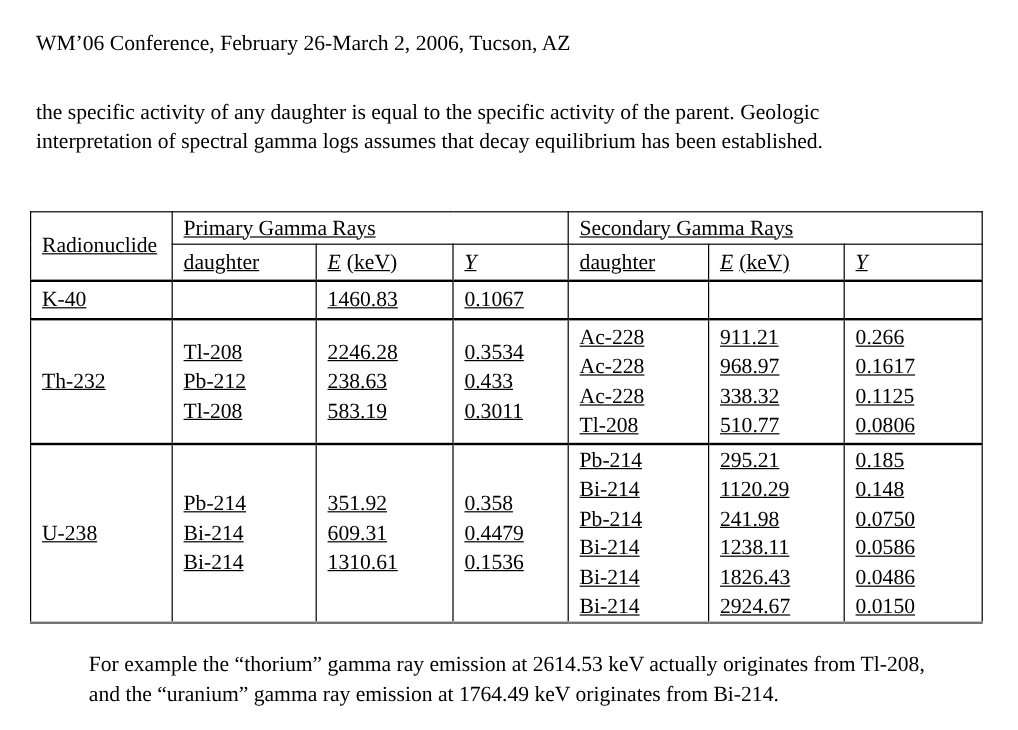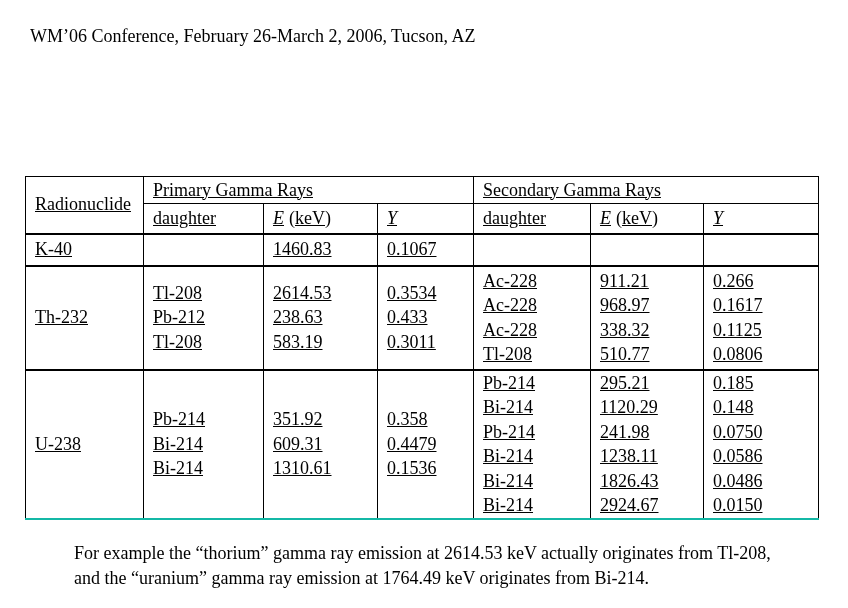--- a/index.html
+++ b/index.html
@@ -46,32 +46,36 @@
     text-align: left;
     padding: 0 2px 0 9px;
     overflow: hidden;
   }
   tr.h1 td { height: 27px; }
   tr.h2 td { height: 30px; }
   tr#row-k40 td { height: 32px; }
   tr#row-th232 td { height: 104px; }
   tr#row-u238 td { height: 148px; }
   tr.sep td { border-top: 2px solid #000000; }
-  tr.last td { border-bottom: 2px solid #14b8a6; }
+  tr.last td { border-bottom: 2px solid #737373; }
   .cl { line-height: 24.5px; white-space: nowrap; }
   .sym { font-style: italic; }
   .unit { margin-left: 5px; }
 </style>
 </head>
 <body>
 
 <div class="page">
 
   <div class="hdr-line">WM’06 Conference, February 26-March 2, 2006, Tucson, AZ</div>
 
+  <div class="para" id="para-top">
+    <div class="pline">the specific activity of any daughter is equal to the specific activity of the parent. Geologic</div>
+    <div class="pline">interpretation of spectral gamma logs assumes that decay equilibrium has been established.</div>
+  </div>
 
 
   <table class="rn">
     <colgroup>
       <col style="width:118px">
       <col style="width:120px">
       <col style="width:114px">
       <col style="width:96px">
       <col style="width:117px">
       <col style="width:113px">
@@ -103,21 +107,21 @@
       </tr>
 
       <tr class="sep" id="row-th232">
         <td>Th-232</td>
         <td>
           <div class="cl">Tl-208</div>
           <div class="cl">Pb-212</div>
           <div class="cl">Tl-208</div>
         </td>
         <td>
-          <div class="cl">2614.53</div>
+          <div class="cl">2246.28</div>
           <div class="cl">238.63</div>
           <div class="cl">583.19</div>
         </td>
         <td>
           <div class="cl">0.3534</div>
           <div class="cl">0.433</div>
           <div class="cl">0.3011</div>
         </td>
         <td>
           <div class="cl">Ac-228</div>

